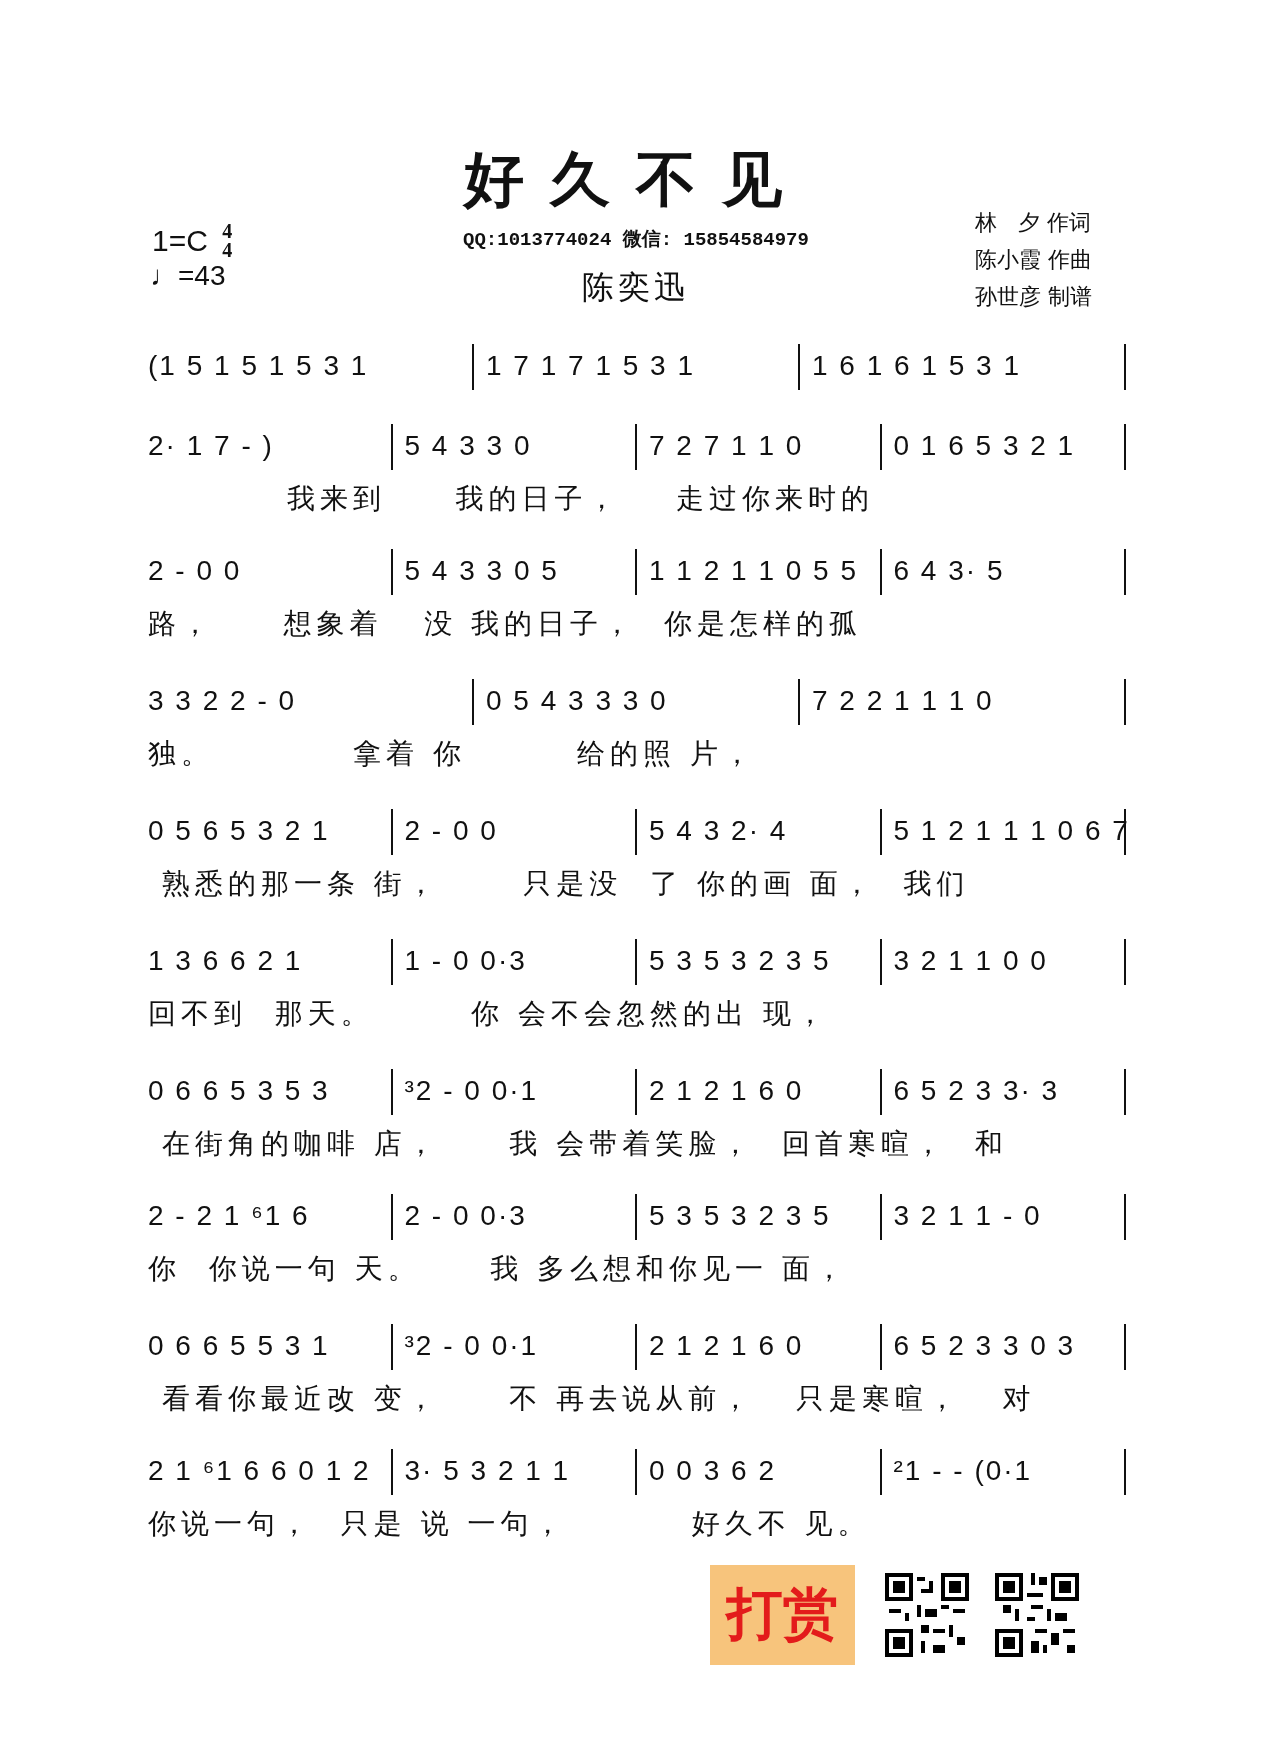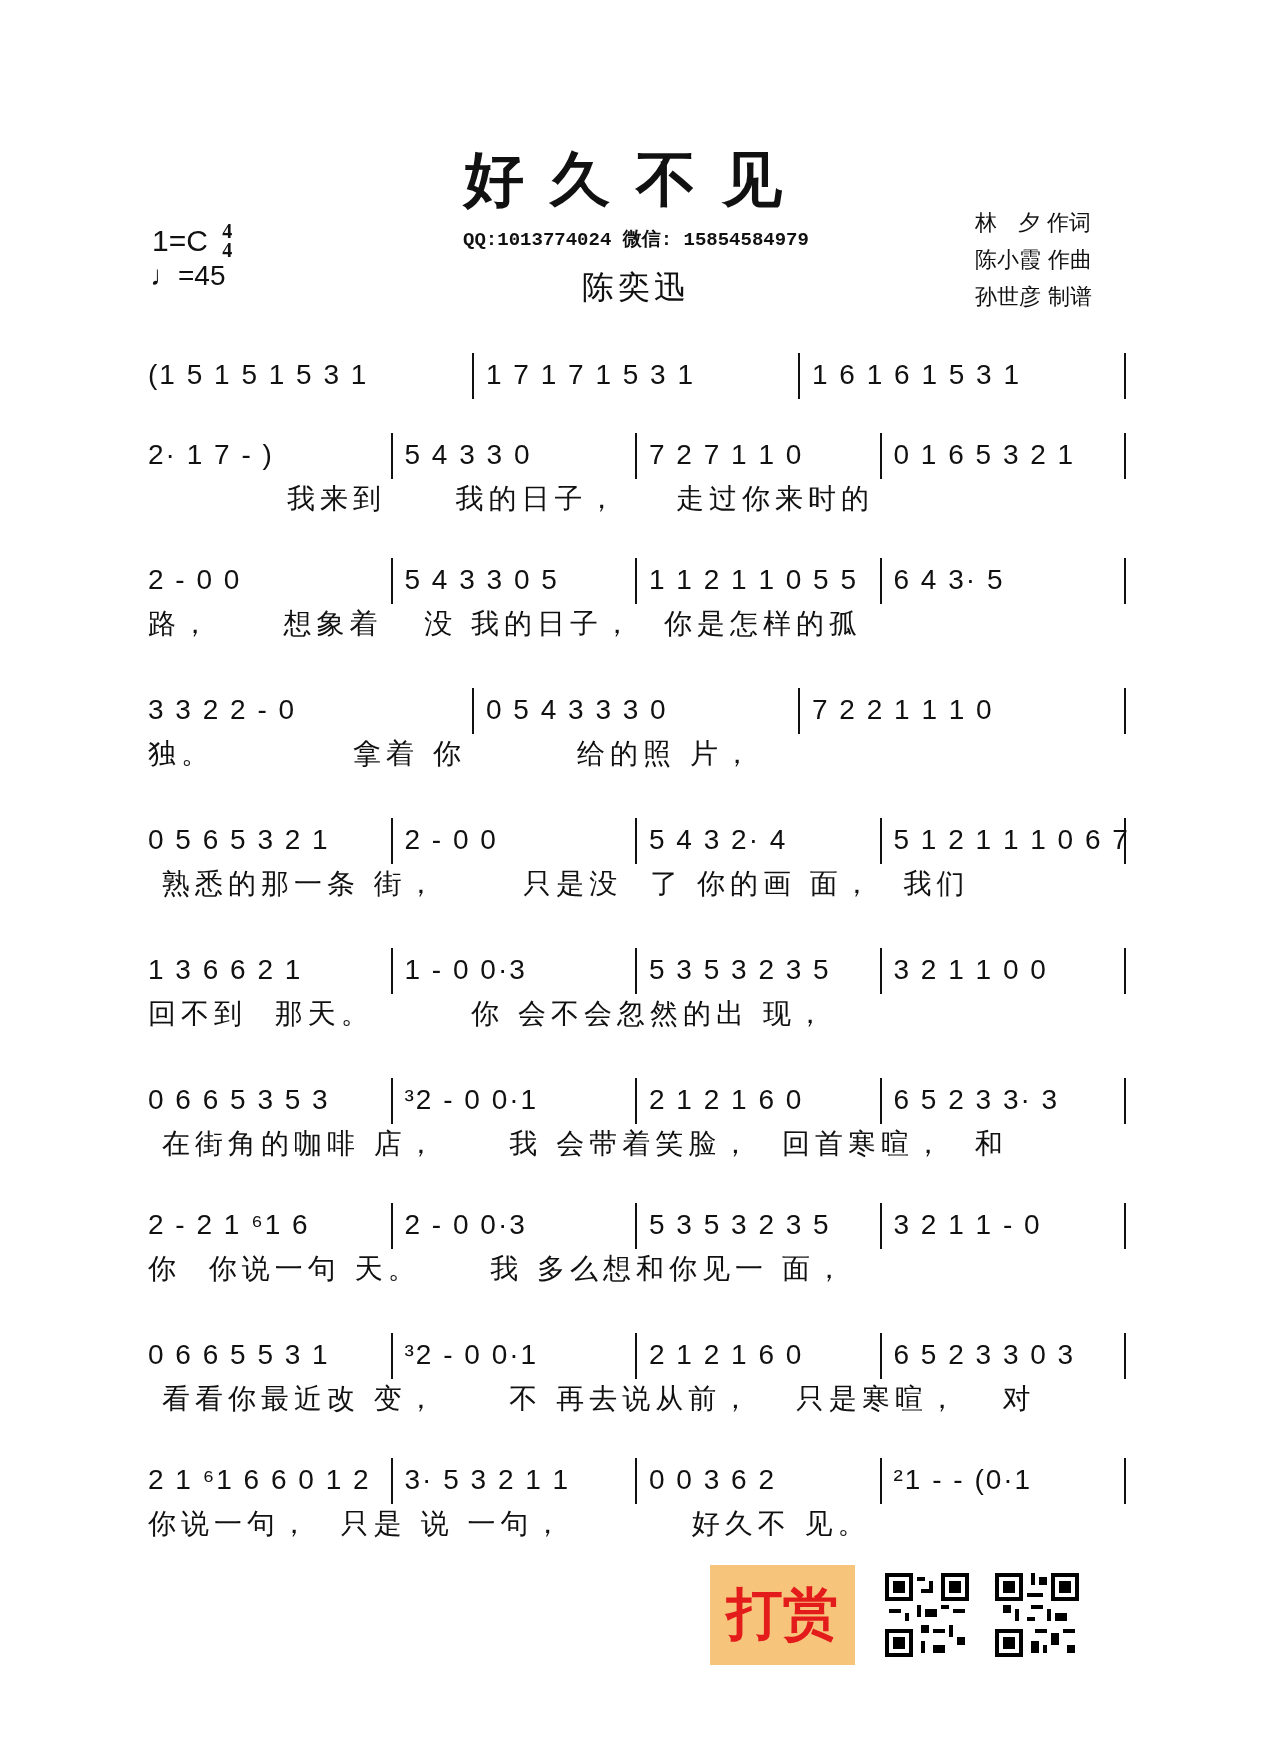--- a/index.html
+++ b/index.html
@@ -13,21 +13,21 @@
             font-family:"DejaVu Serif", serif; font-size:32px; letter-spacing:4px; }
   .credits { position:absolute; left:975px; top:168px; font-family:"DejaVu Serif", serif; font-size:22px; line-height:37px;margin-top:36px; }
   .credits div { white-space:pre; }
   .key { position:absolute; left:152px; top:226px; font-size:30px; line-height:30px; }
   .key .sig { display:inline-block; vertical-align:top; font-family:"Liberation Serif", serif; font-weight:bold;
               font-size:20px; line-height:19px; text-align:center; margin-left:6px; margin-top:-4px; }
   .key .sig span { display:block; }
   .tempo { position:absolute; left:150px; top:260px; font-size:28px; }
   .row { position:absolute; left:148px; width:978px; }
   .notes { position:absolute; left:0; top:0; width:100%; height:60px;
-           font-size:28px; white-space:pre; letter-spacing:2px;margin-top:9px; }
+           font-size:28px; white-space:pre; letter-spacing:2px; }
   .notes .bar { position:absolute; top:-6px; width:2px; height:46px; background:#111; }
   .notes .seg { position:absolute; top:0; }
   .lyrics { position:absolute; left:0; top:50px; width:100%; font-family:"DejaVu Serif", serif;
             font-size:28px; white-space:pre; letter-spacing:5px; }
   .reward { position:absolute; left:710px; top:1565px; width:145px; height:100px; background:#f7c47c;
             color:#e31b1b; font-weight:bold; font-size:56px; display:flex; align-items:center; justify-content:center;
             font-family:"DejaVu Sans", sans-serif; }
   .qr { position:absolute; top:1573px; width:84px; height:84px; background:#fff; }
   .qr svg { width:100%; height:100%; }
 </style>
@@ -38,21 +38,21 @@
 <div class="contact">QQ:1013774024 微信: 15854584979</div>
 <div class="singer">陈奕迅</div>
 
 <div class="key">
   <span>1=C</span>
   <span class="sig">
     <span>4</span>
     <span>4</span>
   </span>
 </div>
-<div class="tempo">♩=45</div>
+<div class="tempo">♩=43</div>
 
 <div class="credits">
   <div>林   夕 作词</div>
   <div>陈小霞 作曲</div>
   <div>孙世彦 制谱</div>
 </div>
 
 <div id="score">
     <div class="row" style="top: 350px;">
       <div class="notes"><span class="seg" style="left: 0px;">(1 5 1 5 1 5 3 1</span><span class="bar" style="left: 324px;"></span><span class="seg" style="left: 338px;">1 7 1 7 1 5 3 1</span><span class="bar" style="left: 650px;"></span><span class="seg" style="left: 664px;">1 6 1 6 1 5 3 1</span><span class="bar" style="left: 976px;"></span></div>

